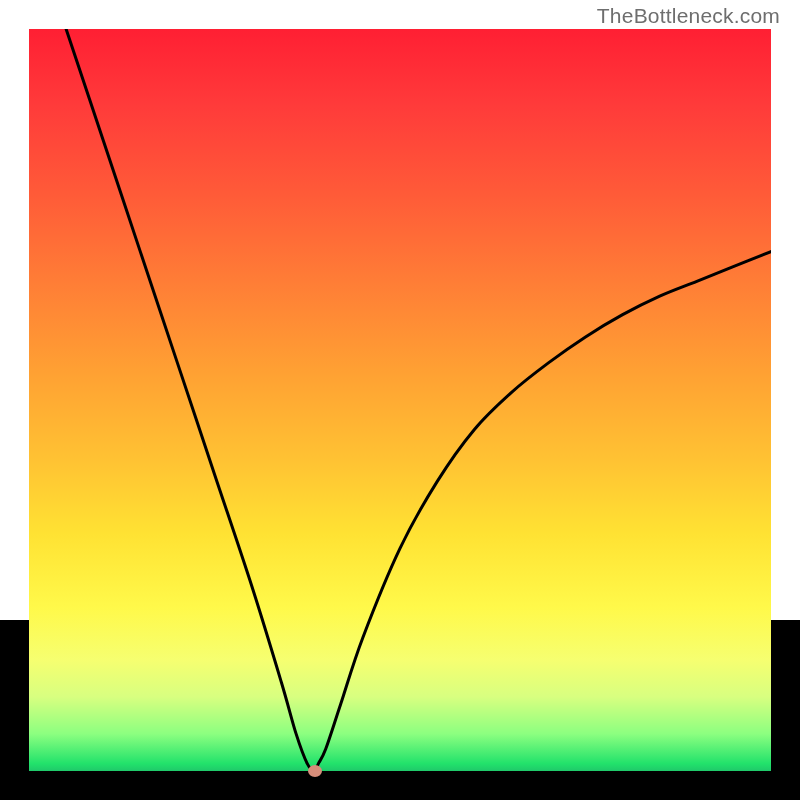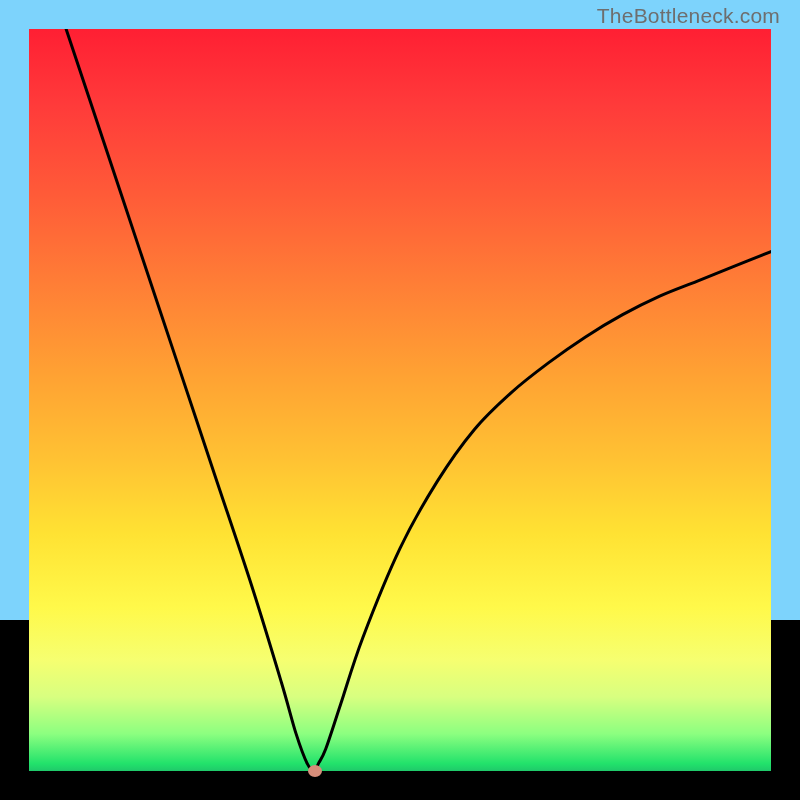--- a/index.html
+++ b/index.html
@@ -7,21 +7,21 @@
     padding: 0;
     width: 800px;
     height: 800px;
     background: #000;
     overflow: hidden;
     font-family: Arial, Helvetica, sans-serif;
   }
   .outer {
     width: 800px;
     height: 620px;
-    background: #7dd3fc;
+    background: #ffffff;
     position: relative;
   }
   .plot-area {
     position: absolute;
     left: 29px;
     top: 29px;
     width: 742px;
     height: 742px;
     
     background: linear-gradient(to bottom,

